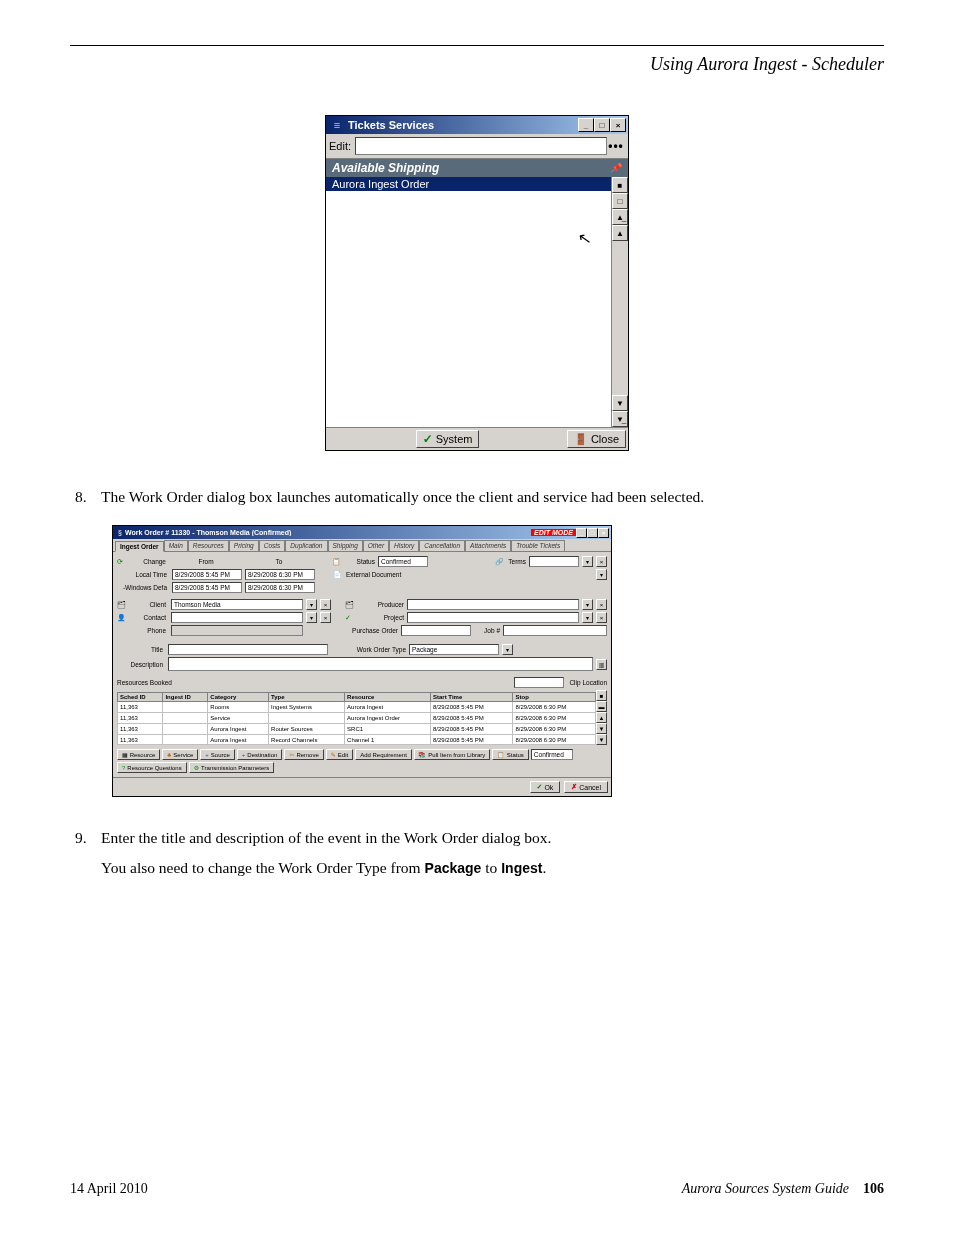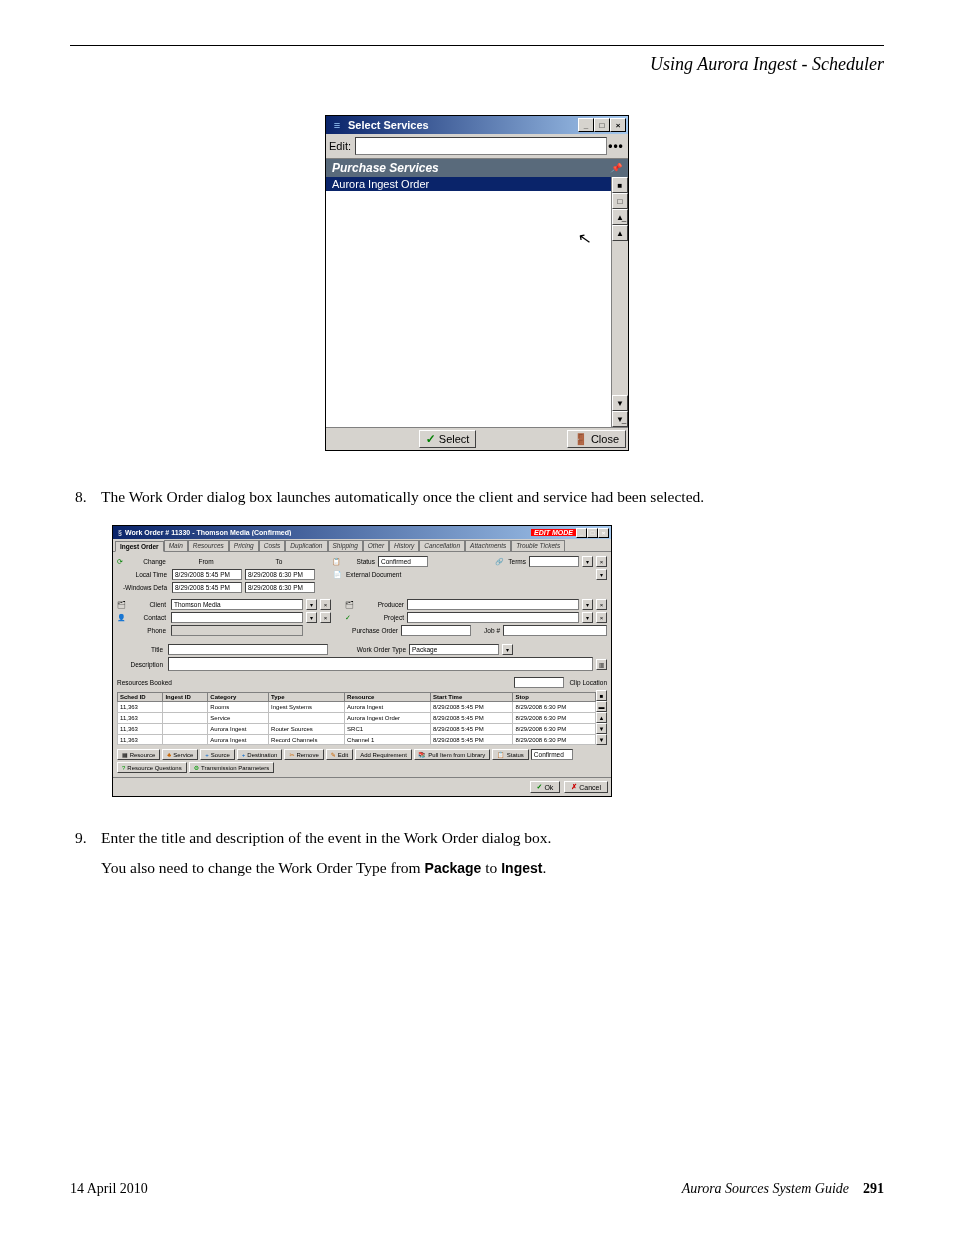--- a/index.html
+++ b/index.html
@@ -76,34 +76,34 @@
 </head>
 <body>
 
 <div class="page">
   <hr class="hr-top">
   <div class="header-right">Using Aurora Ingest - Scheduler</div>
 
   <div class="ss-window">
     <div class="ss-titlebar">
       <span class="tb-icon">≡</span>
-      <span class="tb-text">Select Services</span>
+      <span class="tb-text">Tickets Services</span>
       <div class="ss-ctrls">
         <div class="ctrl">_</div>
         <div class="ctrl">□</div>
         <div class="ctrl">×</div>
       </div>
     </div>
     <div class="ss-findbar">
       <span class="find-label">Edit:</span>
       <input class="find-input" value="" style="">
       <span class="dots">•••</span>
     </div>
     <div class="ss-available-hdr">
-      <span>Purchase Services</span>
+      <span>Available Shipping</span>
       <span class="pin">📌</span>
     </div>
     <div class="ss-body-row">
       <div class="ss-list">
         <div class="ss-selected-row">Aurora Ingest Order</div>
         <div class="ss-whitearea">
           <span class="ss-cursor">↖</span>
         </div>
       </div>
       <div class="ss-sidecol">
@@ -113,21 +113,21 @@
         <div class="ss-side-btn">▲</div>
         <div class="ss-side-sp"></div>
         <div class="ss-side-btn">▼</div>
         <div class="ss-side-btn">▼̲</div>
       </div>
     </div>
     <div class="ss-footer">
       <div class="spacer"></div>
       <div class="btn">
         <span class="chk">✓</span>
-        <span>Select</span>
+        <span>System</span>
       </div>
       <div class="spacer"></div>
       <div class="btn">
         <span class="door">🚪</span>
         <span>Close</span>
       </div>
     </div>
   </div>
 
   <div class="instr-list">
@@ -384,15 +384,15 @@
           <span>You also need to change the Work Order Type from </span><span class="ui-bold">Package</span><span> to </span><span class="ui-bold">Ingest</span><span>.</span>
         </div>
       </div>
     </div>
   </div>
 
   <div class="page-footer">
     <span class="fl">14 April 2010</span>
     <span class="sp"></span>
     <span class="fr">Aurora Sources System Guide</span>
-    <span class="pn">291</span>
+    <span class="pn">106</span>
   </div>
 </div>
 
 </body></html>

